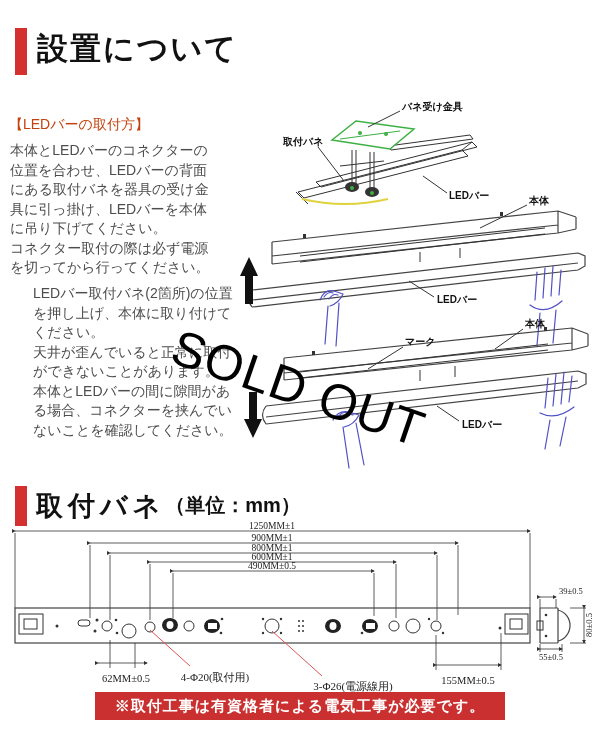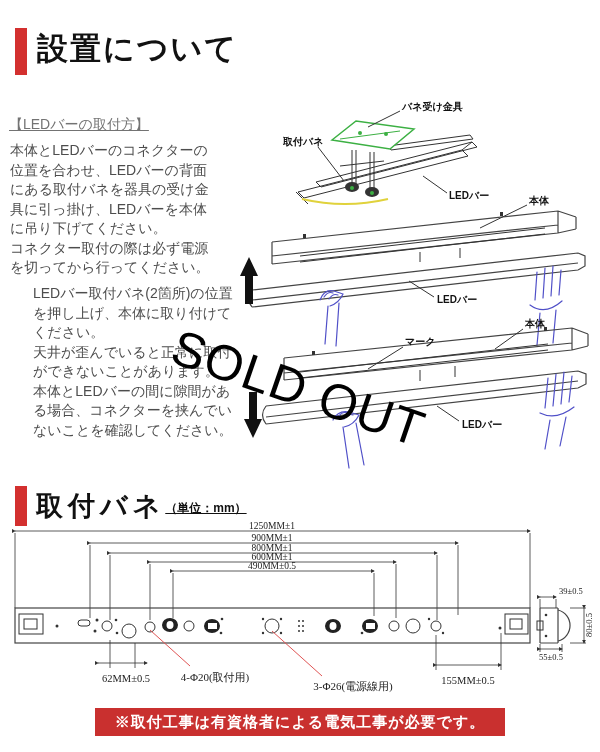--- a/index.html
+++ b/index.html
@@ -3,35 +3,35 @@
 <meta charset="utf-8">
 <style>
   html,body{margin:0;padding:0;background:#fff;}
   #page{position:relative;width:600px;height:752px;background:#fff;overflow:hidden;
         font-family:"Liberation Sans",sans-serif;padding-left:17px;}
 
   
   .accent-bar{position:absolute;width:12px;background:#d3302f;}
   .h1{position:absolute;font-size:31px;font-weight:bold;color:#111;letter-spacing:2px;white-space:nowrap;}
   .h2{position:absolute;font-size:27px;font-weight:bold;color:#111;letter-spacing:5px;white-space:nowrap;}
-  .h2-unit{font-size:12px;font-weight:bold;letter-spacing:0;vertical-align:3px;text-decoration:underline;}
+  .h2-unit{font-size:20px;font-weight:bold;letter-spacing:0;vertical-align:3px;}
   .bullet-line{position:absolute;font-size:14.5px;color:#222;white-space:nowrap;}
 
   
-  .sec-label{position:absolute;font-size:14px;font-weight:500;color:#737373;white-space:nowrap;text-decoration:underline;}
+  .sec-label{position:absolute;font-size:14px;font-weight:500;color:#c2410c;white-space:nowrap;}
   .para{position:absolute;width:245px;font-size:14px;line-height:19.5px;color:#4d4d4d;
         white-space:pre-line;}
 
   
   .soldout{position:absolute;left:183px;top:318px;font-size:50px;color:#000;
            letter-spacing:1px;white-space:nowrap;transform:rotate(19deg);
            transform-origin:left top;font-family:"Liberation Sans",sans-serif;}
 
   
-  .banner{position:absolute;left:95px;top:708px;width:410px;height:28px;background:#c9302f;
+  .banner{position:absolute;left:95px;top:692px;width:410px;height:28px;background:#c9302f;
           color:#fff;font-size:15px;font-weight:bold;text-align:center;line-height:28px;
           letter-spacing:1px;white-space:nowrap;}
 
   svg{position:absolute;left:0;top:0;}
   svg text{font-family:"Liberation Sans",sans-serif;}
   .dlabel{font-size:10px;font-weight:bold;fill:#111;}
   .dimtxt{font-family:"Liberation Serif",serif;font-size:9.5px;fill:#222;}
   .dimtxt-s{font-family:"Liberation Serif",serif;font-size:8.5px;fill:#222;}
   .line{stroke:#333;fill:none;stroke-width:1;}
   .line2{stroke:#444;fill:none;stroke-width:1.2;}

